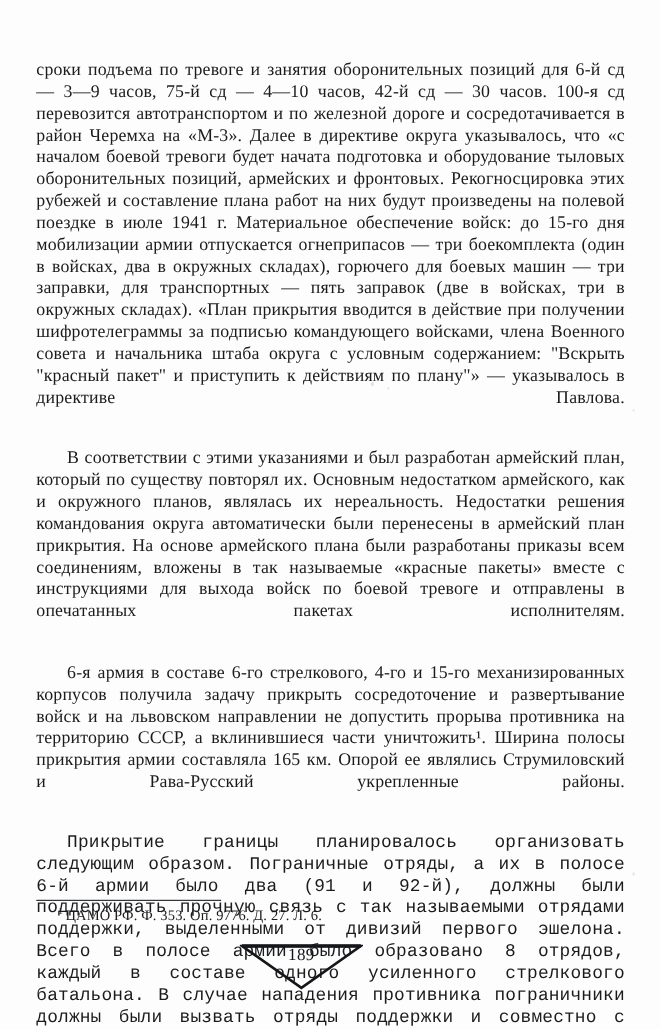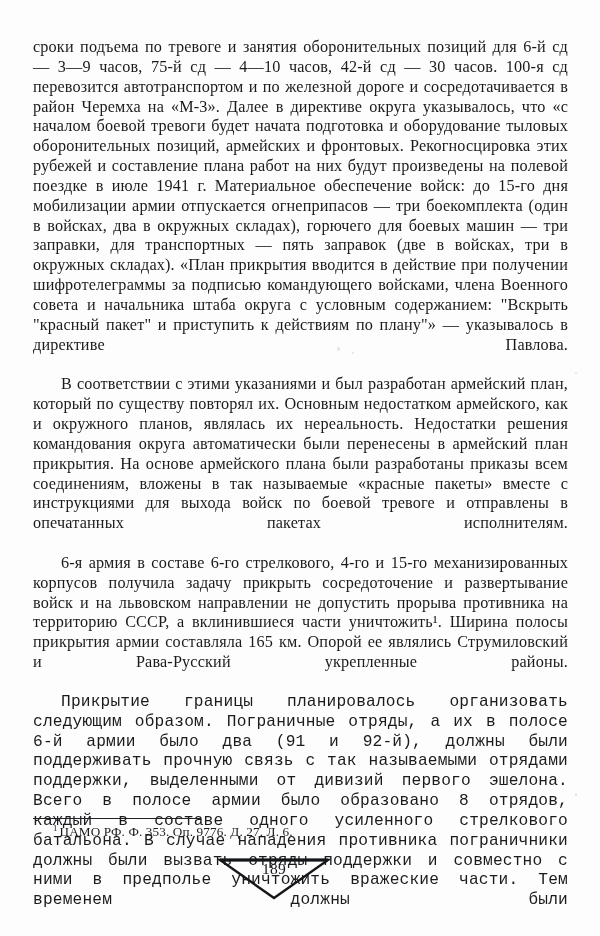--- a/index.html
+++ b/index.html
@@ -26,21 +26,21 @@
 
   
   .textblock {
     position: absolute;
     left: 33px;
     top: 38px;
     width: 535px;
   }
 
   .para {
-    margin: 0 0 0 0;
+    margin: 16px 0 0 0;
     text-align: justify;
     text-justify: inter-word;
     font-size: 16.2px;
     line-height: 19.85px;
     letter-spacing: 0.01em;
     word-spacing: 0.02em;
     color: #1a1b1d;
     text-indent: 0;
     hyphens: manual;
   }

